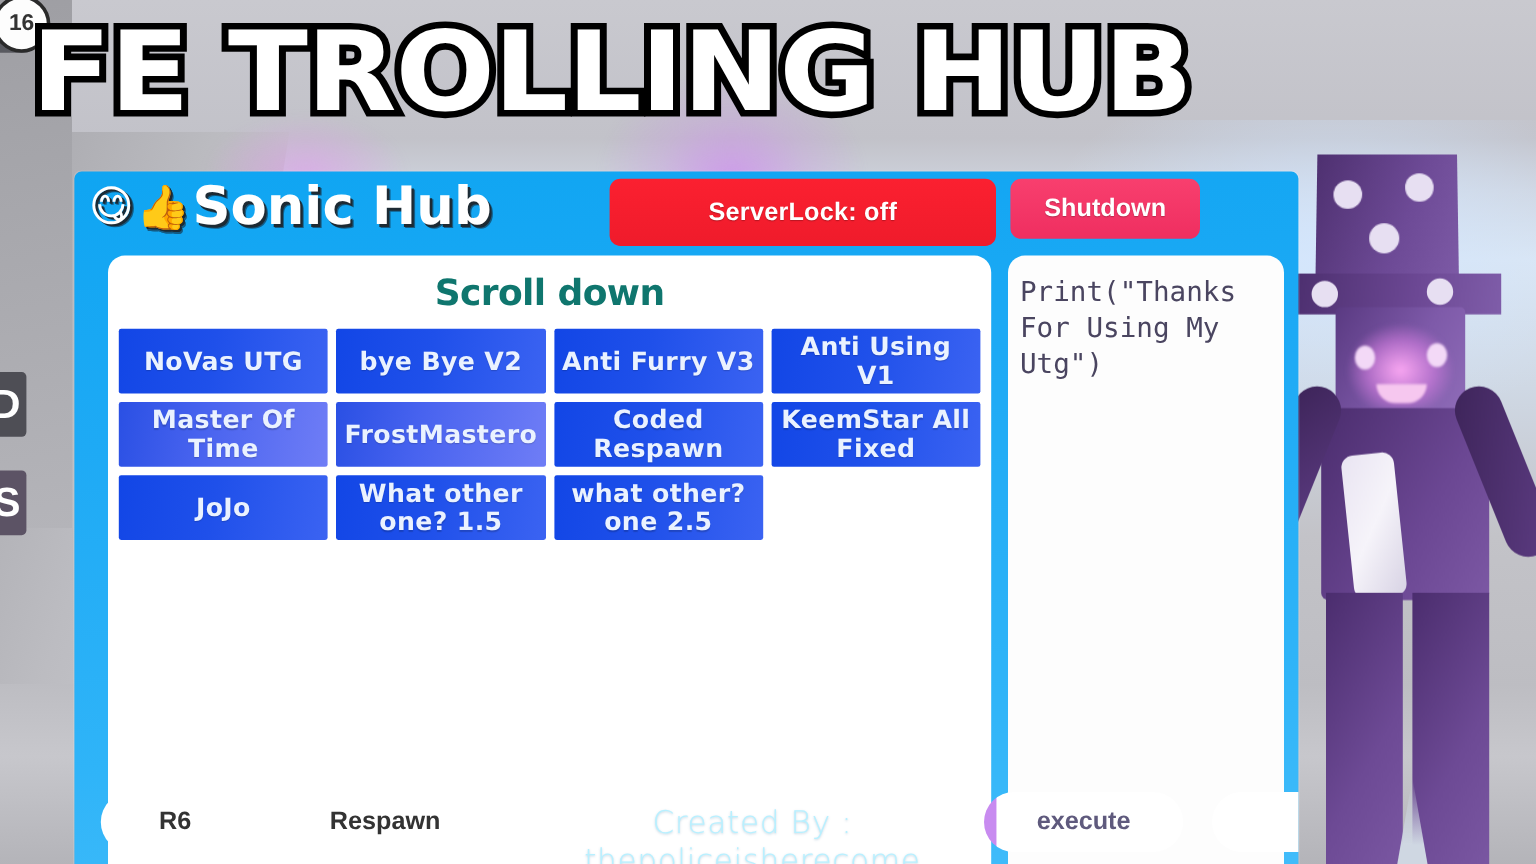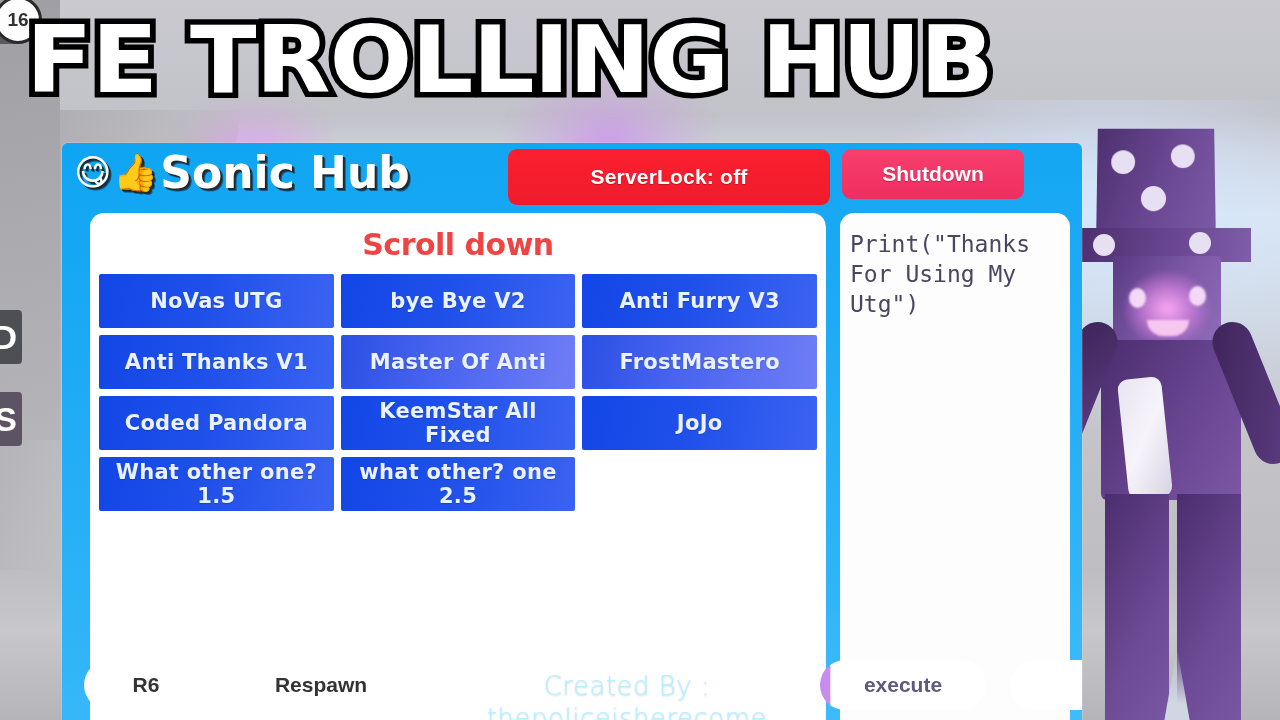--- a/index.html
+++ b/index.html
@@ -132,39 +132,39 @@
   }
   .gui-logo .emo{font-size:36px;margin-right:2px;filter:saturate(1.1);}
   .btn-serverlock{
     position:absolute;left:446px;top:6px;width:322px;height:56px;border:none;
     border-radius:9px;background:linear-gradient(180deg,#fb2030 0%,#ef1b2b 100%);
     color:#fff;font-weight:bold;font-size:21px;letter-spacing:.2px;
     font-family:"Liberation Sans",sans-serif;cursor:pointer;
     text-shadow:0 1px 1px rgba(0,0,0,.25);
   }
   .btn-shutdown{
-    position:absolute;left:780px;top:6px;width:182px;height:50px;border:none;
+    position:absolute;left:780px;top:6px;width:158px;height:50px;border:none;
     border-radius:9px;background:linear-gradient(180deg,#f83f6e 0%,#ef2e60 100%);
     color:#fff;font-weight:bold;font-size:21px;
     font-family:"Liberation Sans",sans-serif;cursor:pointer;
     text-shadow:0 1px 1px rgba(0,0,0,.25);
   }
 
   
   .panel-left{
     position:absolute;left:28px;top:70px;width:736px;height:566px;
     background:#ffffff;border-radius:14px;overflow:hidden;
   }
   .panel-title{
-    text-align:center;font-weight:bold;font-size:30px;color:#ef4444;
+    text-align:center;font-weight:bold;font-size:30px;color:#0f766e;
     margin-top:14px;font-family:"DejaVu Sans",sans-serif;letter-spacing:-.5px;
   }
   .grid{
     margin-top:12px;padding:0 9px;
-    display:grid;grid-template-columns:1fr 1fr 1fr;
+    display:grid;grid-template-columns:1fr 1fr 1fr 1fr;
     column-gap:7px;row-gap:7px;
   }
   .gbtn{
     height:54px;border:none;border-radius:2px;
     background:linear-gradient(100deg,#1246e6 0%,#1f50ea 45%,#3b63f2 100%);
     color:#eaf2ff;font-size:21px;font-weight:bold;
     font-family:"DejaVu Sans",sans-serif;letter-spacing:.3px;cursor:pointer;
     text-shadow:0 1px 1px rgba(0,0,0,.18);
     display:flex;align-items:center;justify-content:center;
   }
@@ -259,24 +259,24 @@
     <button class="btn-serverlock">ServerLock: off</button>
     <button class="btn-shutdown">Shutdown</button>
   </div>
 
   <div class="panel-left">
     <div class="panel-title">Scroll down</div>
     <div class="grid" id="script-grid">
         <button class="gbtn">NoVas UTG</button>
         <button class="gbtn">bye Bye V2</button>
         <button class="gbtn">Anti Furry V3</button>
-        <button class="gbtn">Anti Thanks V1</button>
-        <button class="gbtn hl">Master Of Anti</button>
+        <button class="gbtn">Anti Using V1</button>
+        <button class="gbtn hl">Master Of Time</button>
         <button class="gbtn hl">FrostMastero</button>
-        <button class="gbtn">Coded Pandora</button>
+        <button class="gbtn">Coded Respawn</button>
         <button class="gbtn">KeemStar All Fixed</button>
         <button class="gbtn">JoJo</button>
         <button class="gbtn">What other one? 1.5</button>
         <button class="gbtn">what other? one 2.5</button>
       </div>
   </div>
 
   <div class="panel-right">
     <div class="console-text">Print("Thanks For Using My Utg")</div>
   </div>

